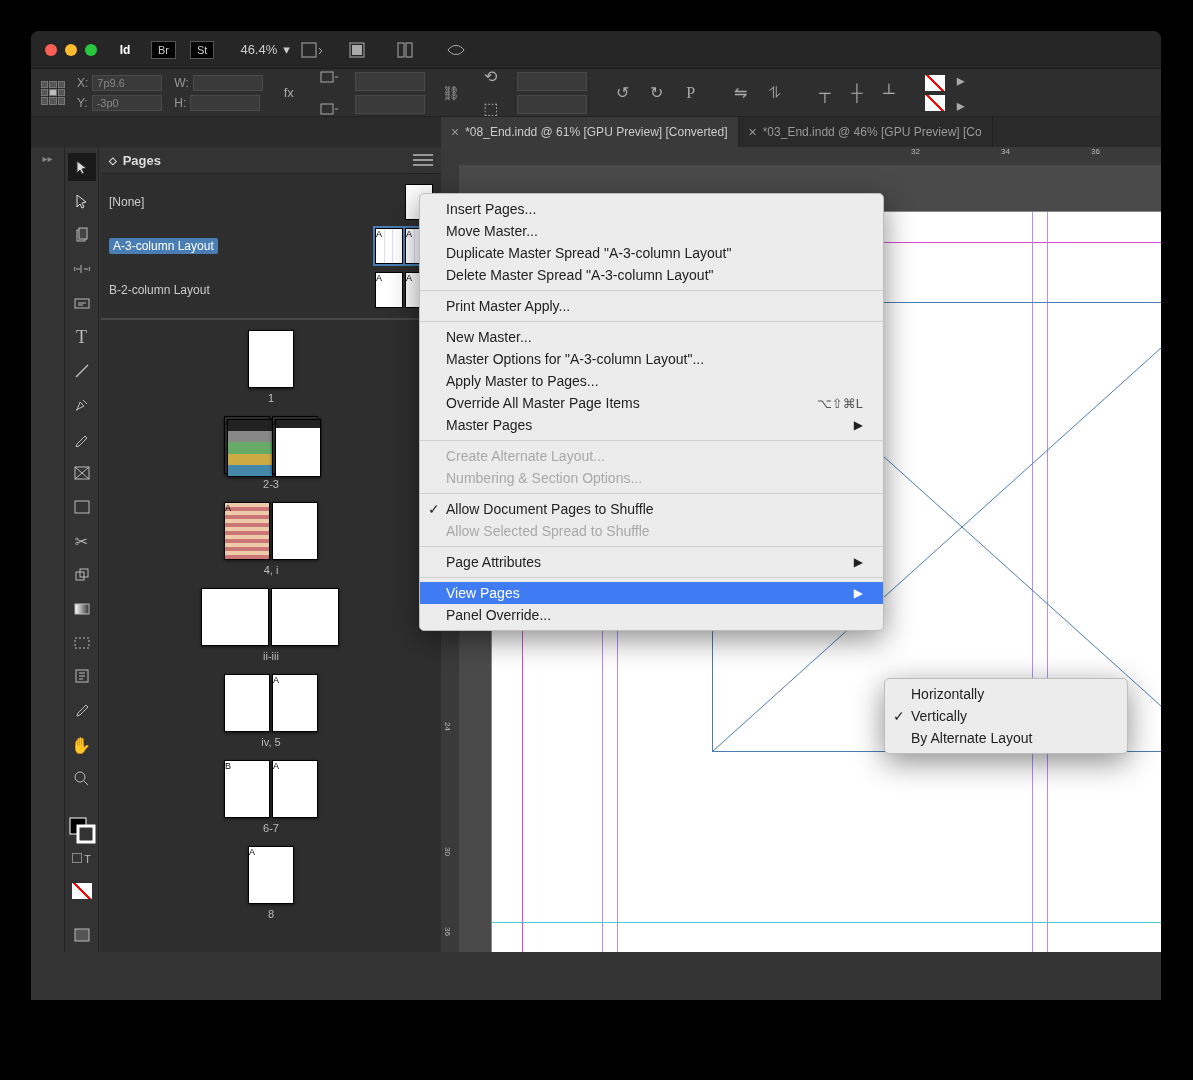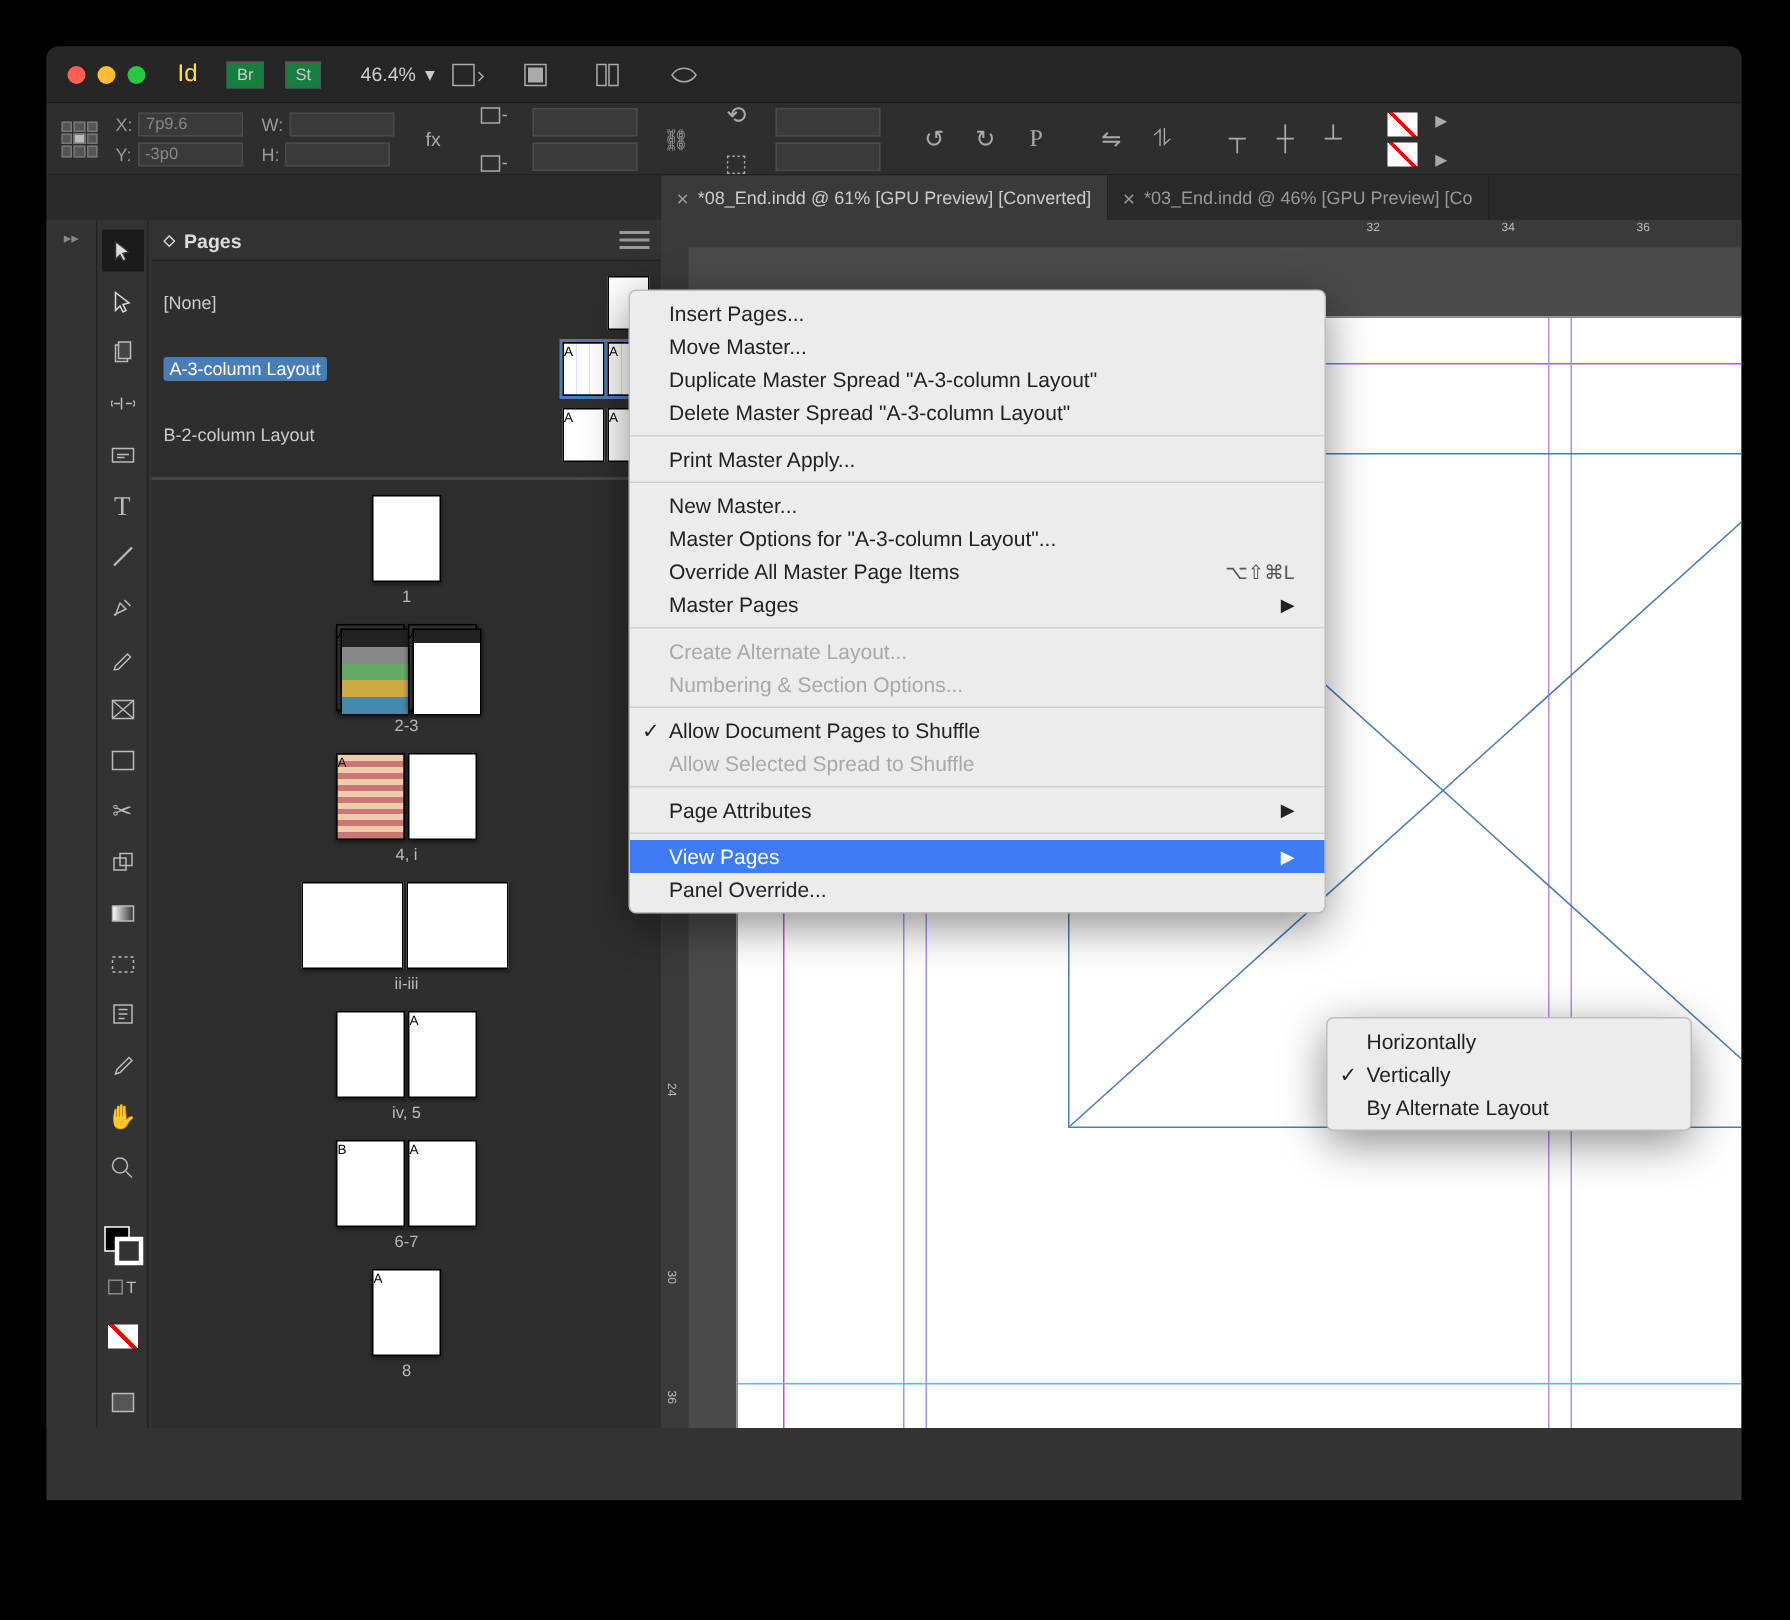--- a/index.html
+++ b/index.html
@@ -1,22 +1,22 @@
 <!DOCTYPE html>
 <html><head>
 <meta charset="utf-8">
 <style>
 * { margin:0; padding:0; box-sizing:border-box; font-family:-apple-system,"Lucida Grande",Arial,sans-serif; user-select:none; }
 body { background:#000; width:1193px; height:1080px; position:relative; overflow:hidden; }
 .window { position:absolute; left:31px; top:31px; width:1130px; height:969px; background:#333; border-radius:8px 8px 0 0; overflow:hidden; }
 .titlebar { height:38px; background:#262626; display:flex; align-items:center; padding:0 14px; gap:8px; border-bottom:1px solid #1a1a1a; }
 .traffic { display:flex; gap:8px; }
 .dot { width:12px; height:12px; border-radius:50%; }
-.id-logo { width:24px; height:20px; display:flex; align-items:center; justify-content:center; color:#fde047; font-weight:normal; font-size:16px; margin-left:8px; }
-.tb-btn { border:1px solid #555; padding:2px 6px; font-size:11px; color:#ccc; background:#15803d; margin-left:6px; }
+.id-logo { width:24px; height:20px; display:flex; align-items:center; justify-content:center; color:#ffffff; font-weight:bold; font-size:12px; margin-left:8px; }
+.tb-btn { border:1px solid #555; padding:2px 6px; font-size:11px; color:#ccc; background:#000000; margin-left:6px; }
 .zoom { color:#ccc; font-size:13px; margin-left:18px; display:flex; align-items:center; gap:6px; }
 .ctlrow2 { height:48px; background:#2e2e2e; display:flex; align-items:center; padding:0 10px; gap:12px; border-bottom:1px solid #222; }
 .xy-group { display:flex; flex-direction:column; gap:4px; font-size:12px; color:#999; }
 .xy-row { display:flex; align-items:center; gap:4px; }
 .xy-row input { width:70px; background:#3a3a3a; border:1px solid #4a4a4a; color:#888; padding:1px 4px; font-size:11px; }
 .ctl-ico { width:28px; height:28px; display:flex; align-items:center; justify-content:center; color:#aaa; }
 .tabbar { height:30px; background:#2a2a2a; display:flex; align-items:stretch; }
 .tab { display:flex; align-items:center; padding:0 10px; background:#3a3a3a; border-right:1px solid #222; color:#ccc; font-size:12px; gap:6px; }
 .tab.second { background:#2a2a2a; color:#999; }
 .tab .x { color:#999; font-size:14px; }
@@ -462,20 +462,23 @@
       <span>Print Master Apply...</span>
     </div>
   <div class="sep"></div>
   <div class="mi">
       <span>New Master...</span>
     </div>
   <div class="mi">
       <span>Master Options for "A-3-column Layout"...</span>
     </div>
   <div class="mi">
+      <span>Apply Master to Pages...</span>
+    </div>
+  <div class="mi">
       <span>Override All Master Page Items</span>
       <span class="sc">⌥⇧⌘L</span>
     </div>
   <div class="mi">
       <span>Master Pages</span>
       <span class="arr">▶</span>
     </div>
   <div class="sep"></div>
   <div class="mi dis">
       <span>Create Alternate Layout...</span>

